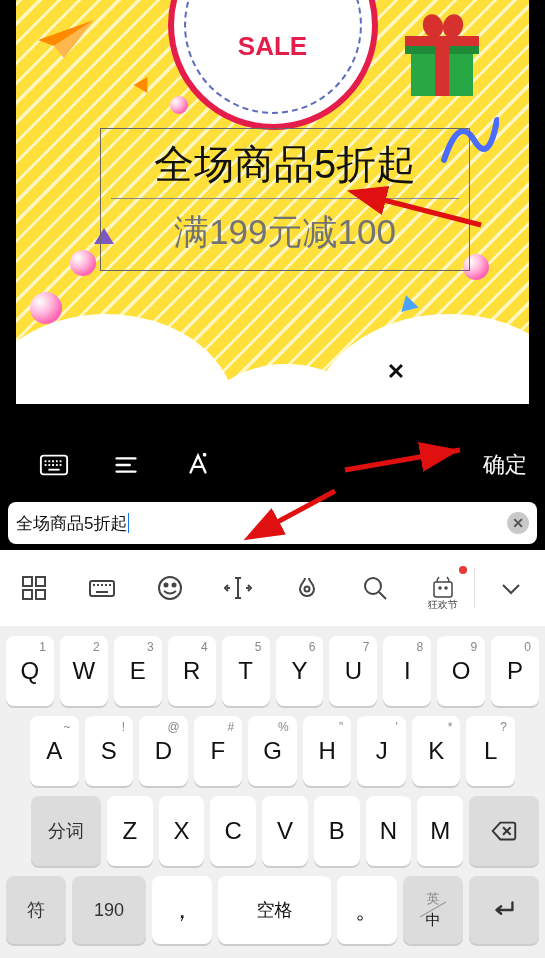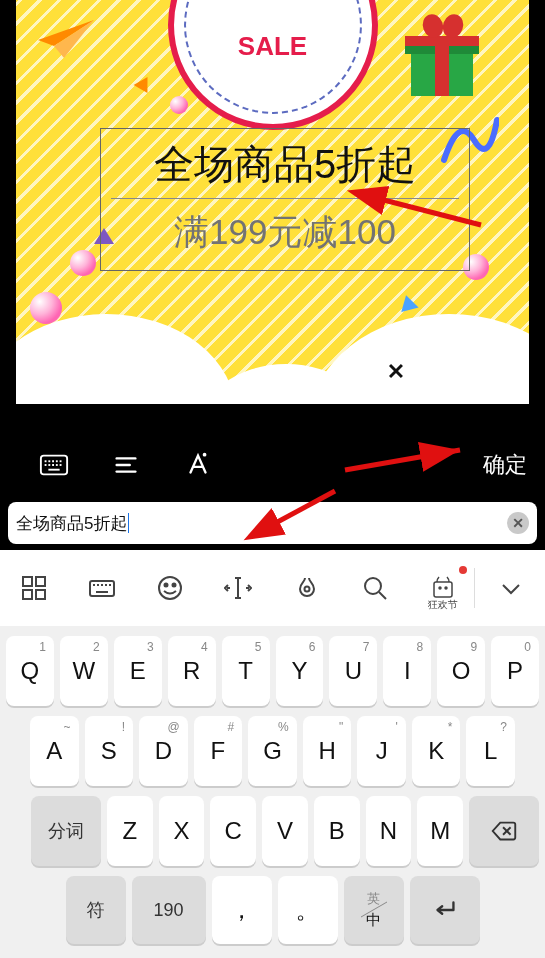--- a/index.html
+++ b/index.html
@@ -574,20 +574,23 @@
   <div class="krow r4" id="krow4">
       <div class="key gray fu small-main">
         <span class="main">符</span>
       </div>
       <div class="key gray num small-main">
         <span class="main">190</span>
       </div>
       <div class="key comma">
         <span class="main">，</span>
       </div>
+      <div class="key space small-main">
+        <span class="main">空格</span>
+      </div>
       <div class="key period">
         <span class="main">。</span>
       </div>
       <div class="key gray lang">
         <div class="lang-inner">
           <span class="topline">英</span>
           <span class="divline"></span>
           <span class="bottomline">中</span>
         </div>
       </div>

